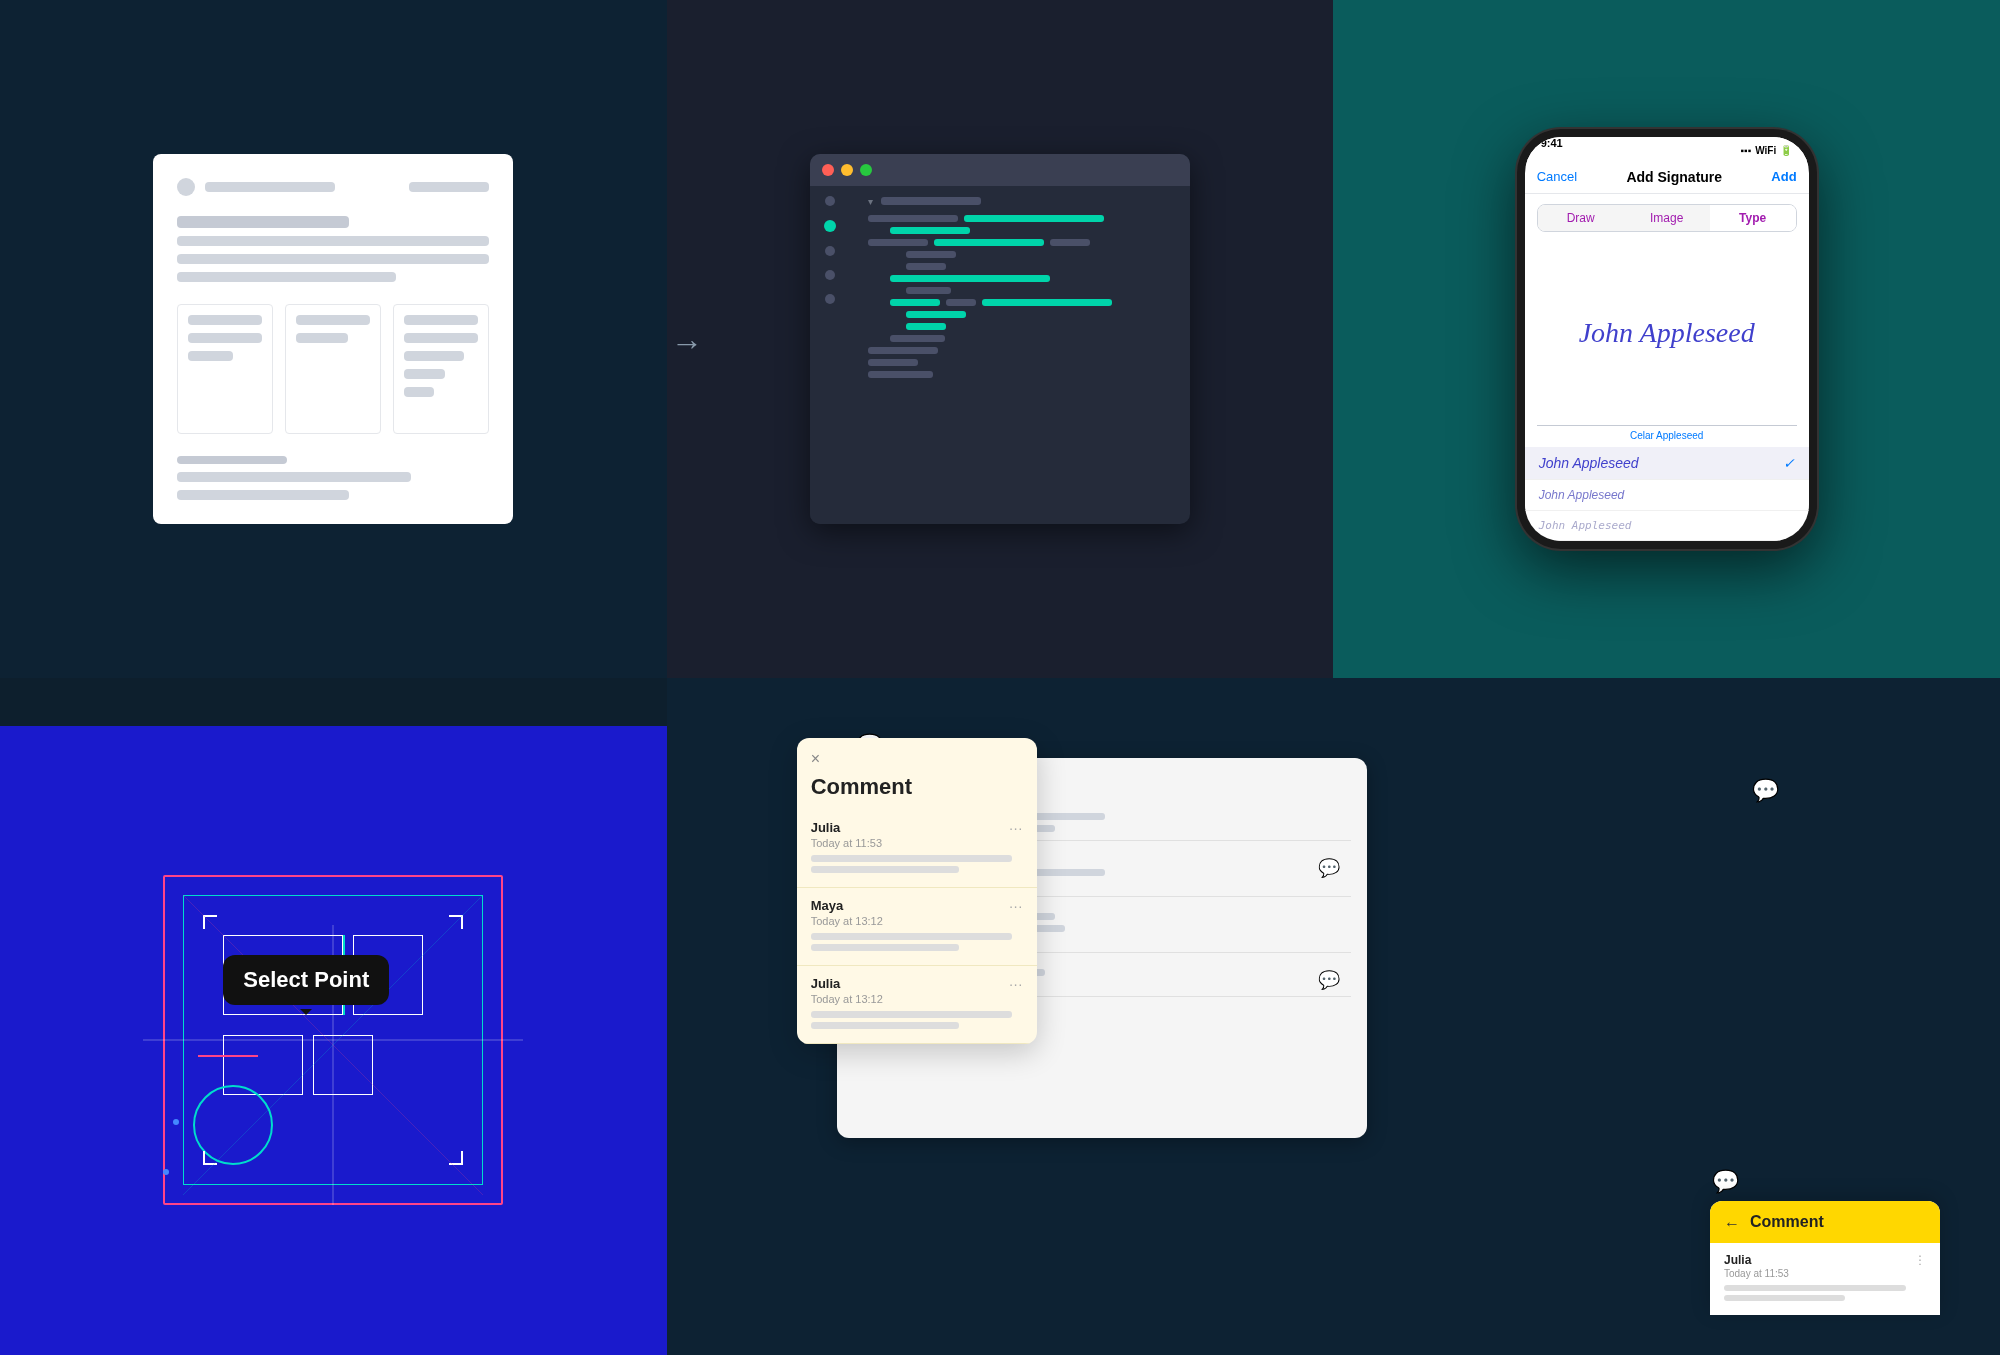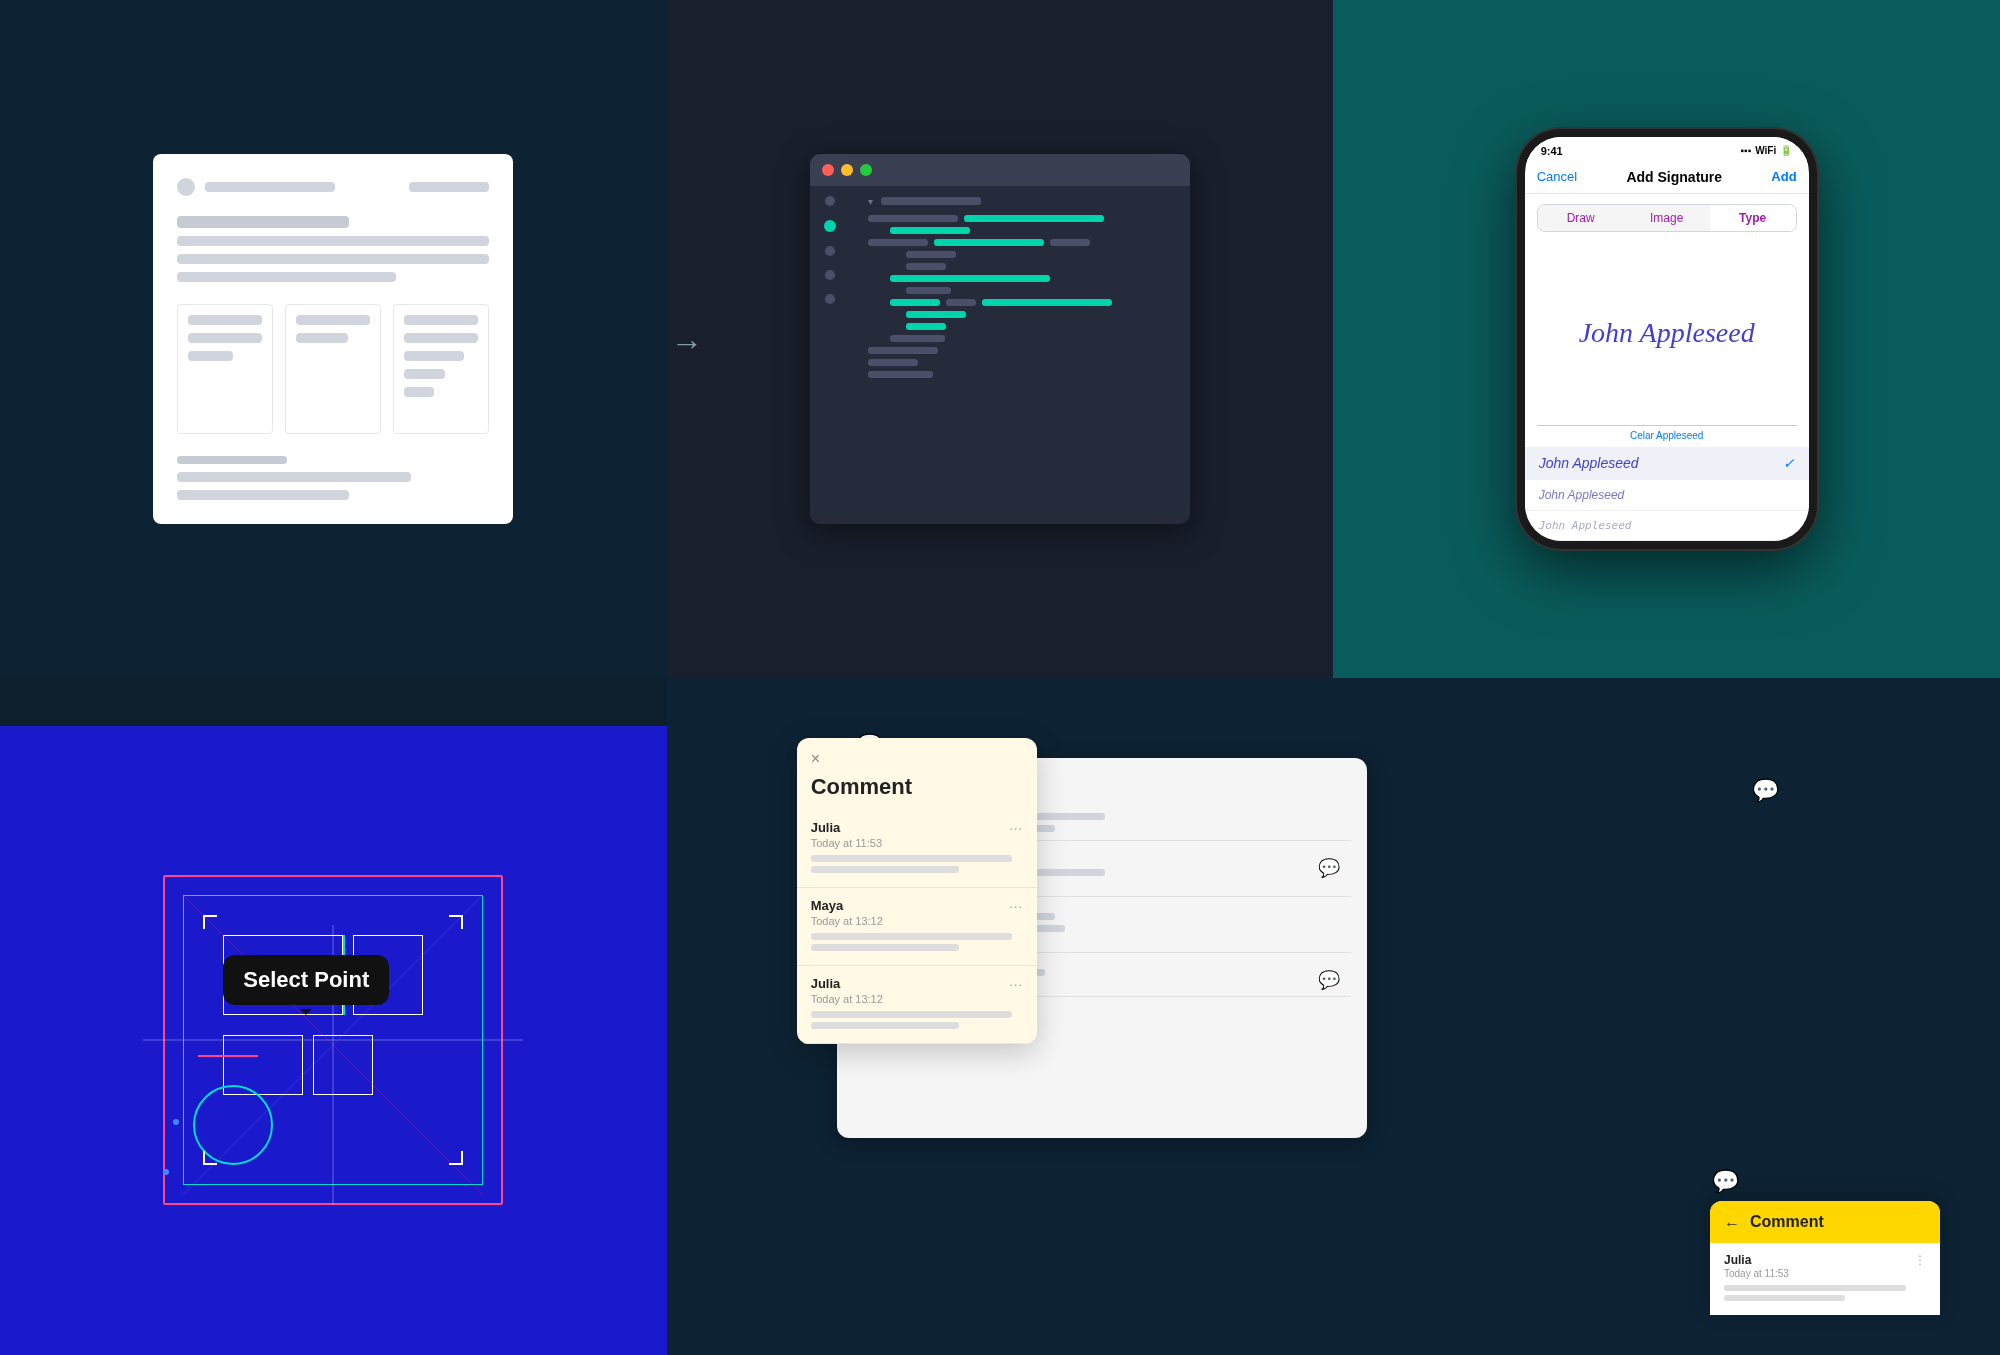--- a/index.html
+++ b/index.html
@@ -215,21 +215,20 @@
       width: 100%;
       height: 100%;
       overflow: hidden;
       display: flex;
       flex-direction: column;
     }
     .iphone-statusbar {
       height: 28px;
       background: #fff;
       display: flex;
-      align-items: center;
       justify-content: space-between;
       padding: 0 16px;
       font-size: 11px;
       font-weight: 600;
       color: #000;
     }
     .iphone-statusbar-right {
       display: flex;
       gap: 4px;
       align-items: center;

